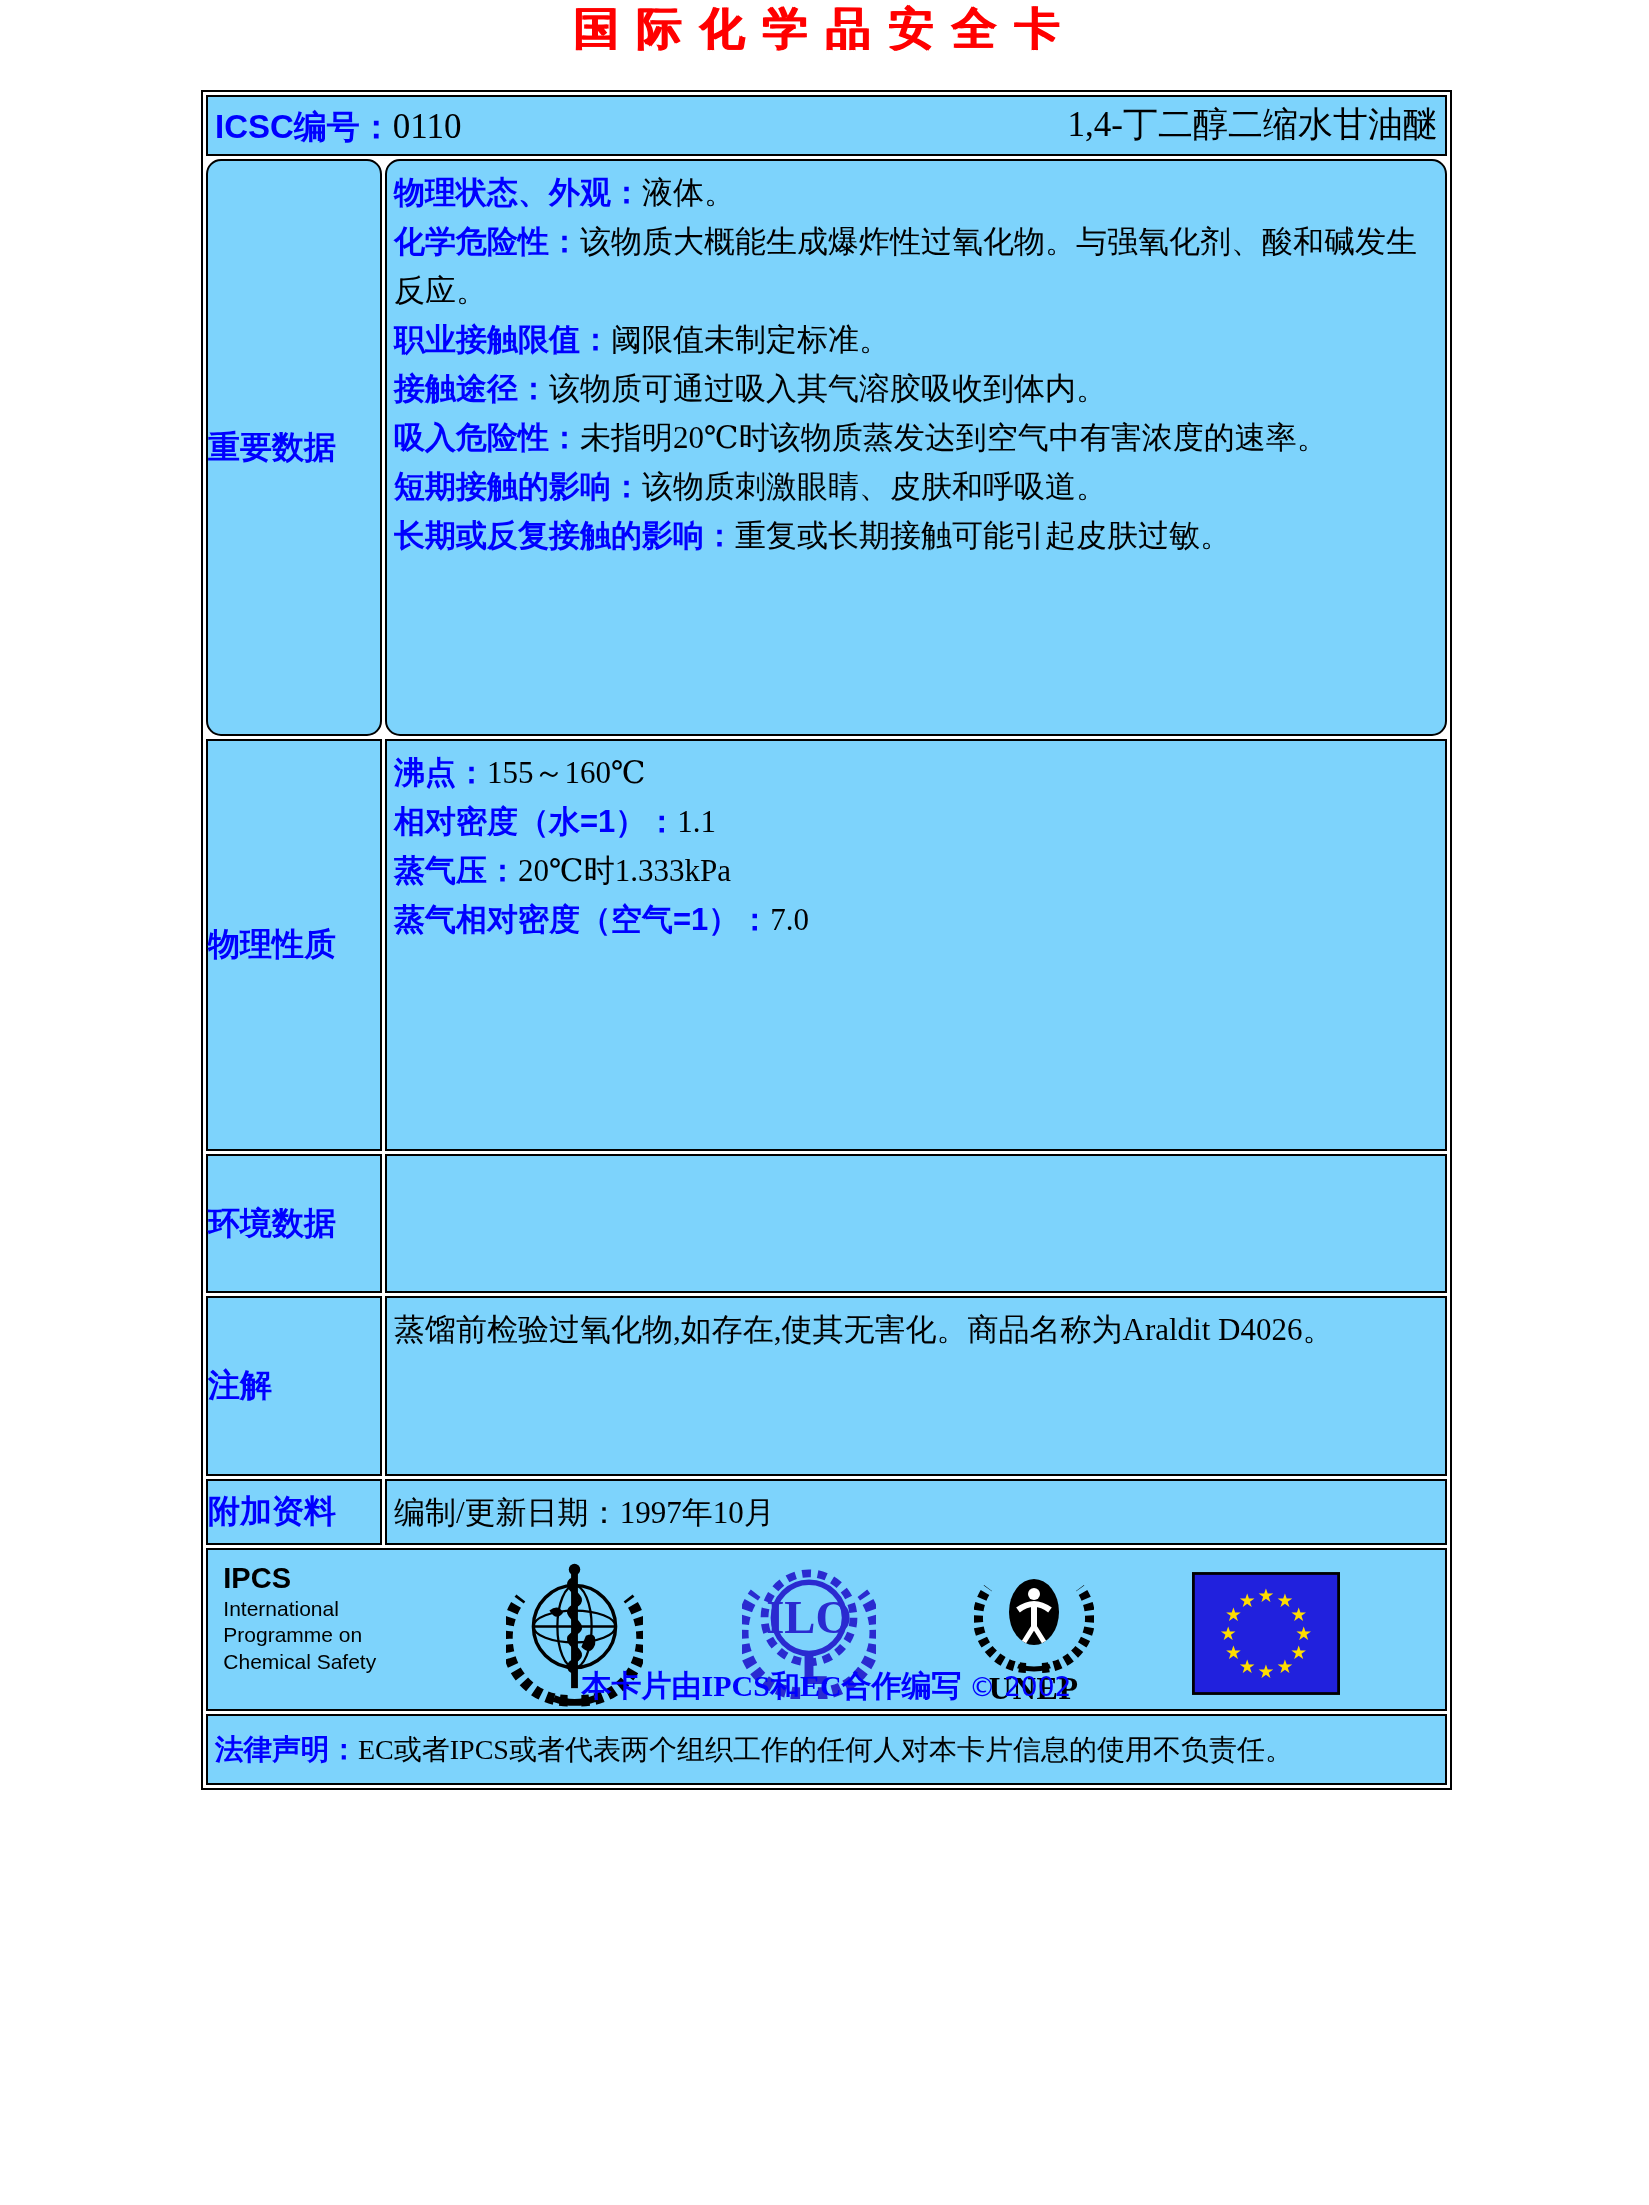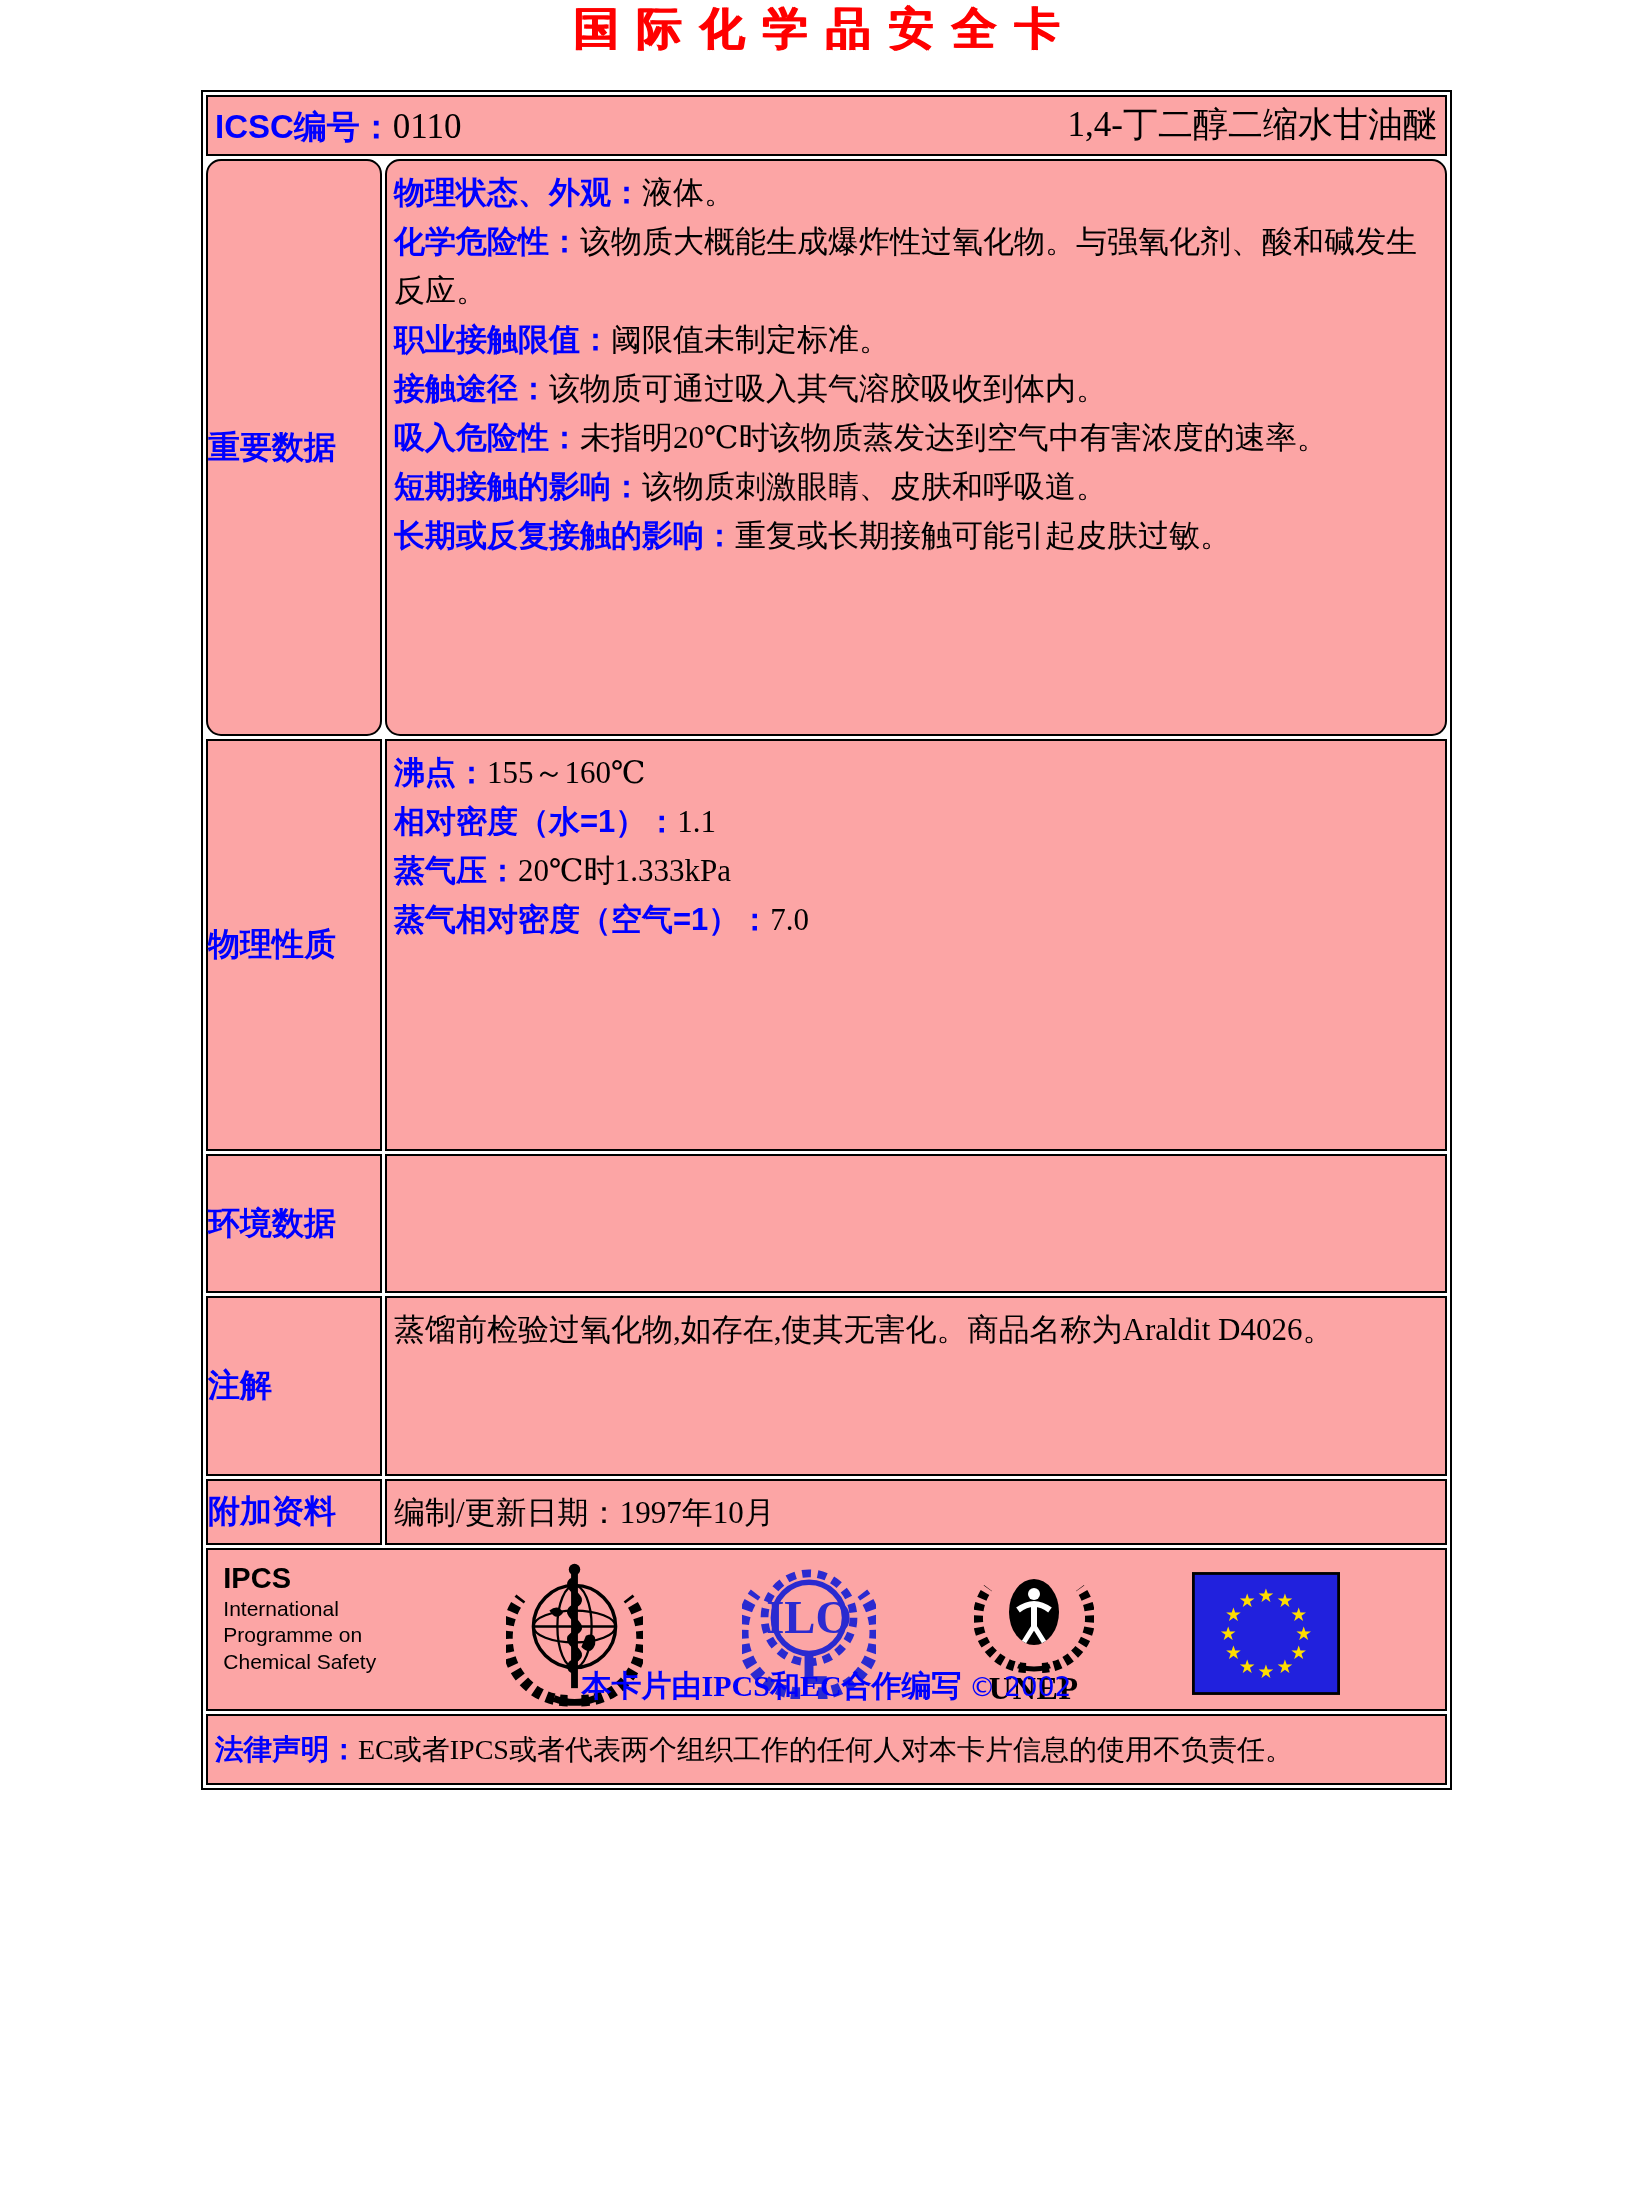--- a/index.html
+++ b/index.html
@@ -23,21 +23,21 @@
   }
   table.card {
     margin: 36px 0 0 201px;
     width: 1251px;
     border: 2.8px solid #000;
     border-collapse: separate;
     border-spacing: 3.5px;
     table-layout: fixed;
     background: #fff;
   }
-  td { border: 2.1px solid #000; background: #fca5a5; vertical-align: top; }
+  td { border: 2.1px solid #000; background: #7dd3fc; vertical-align: top; }
   col.c-label { width: 176px; }
   
   td.hdr { height: 61px; vertical-align: middle; padding: 0 7px; }
   .hdr-flex { display: flex; justify-content: space-between; align-items: flex-end; }
   .icsc-label {
     color: #0000ff; font-weight: bold; font-size: 33px;
     font-family: "Liberation Sans", "DejaVu Sans", sans-serif;
     align-self: center;
   }
   .icsc-number { color: #000; font-size: 35px; align-self: center; }

